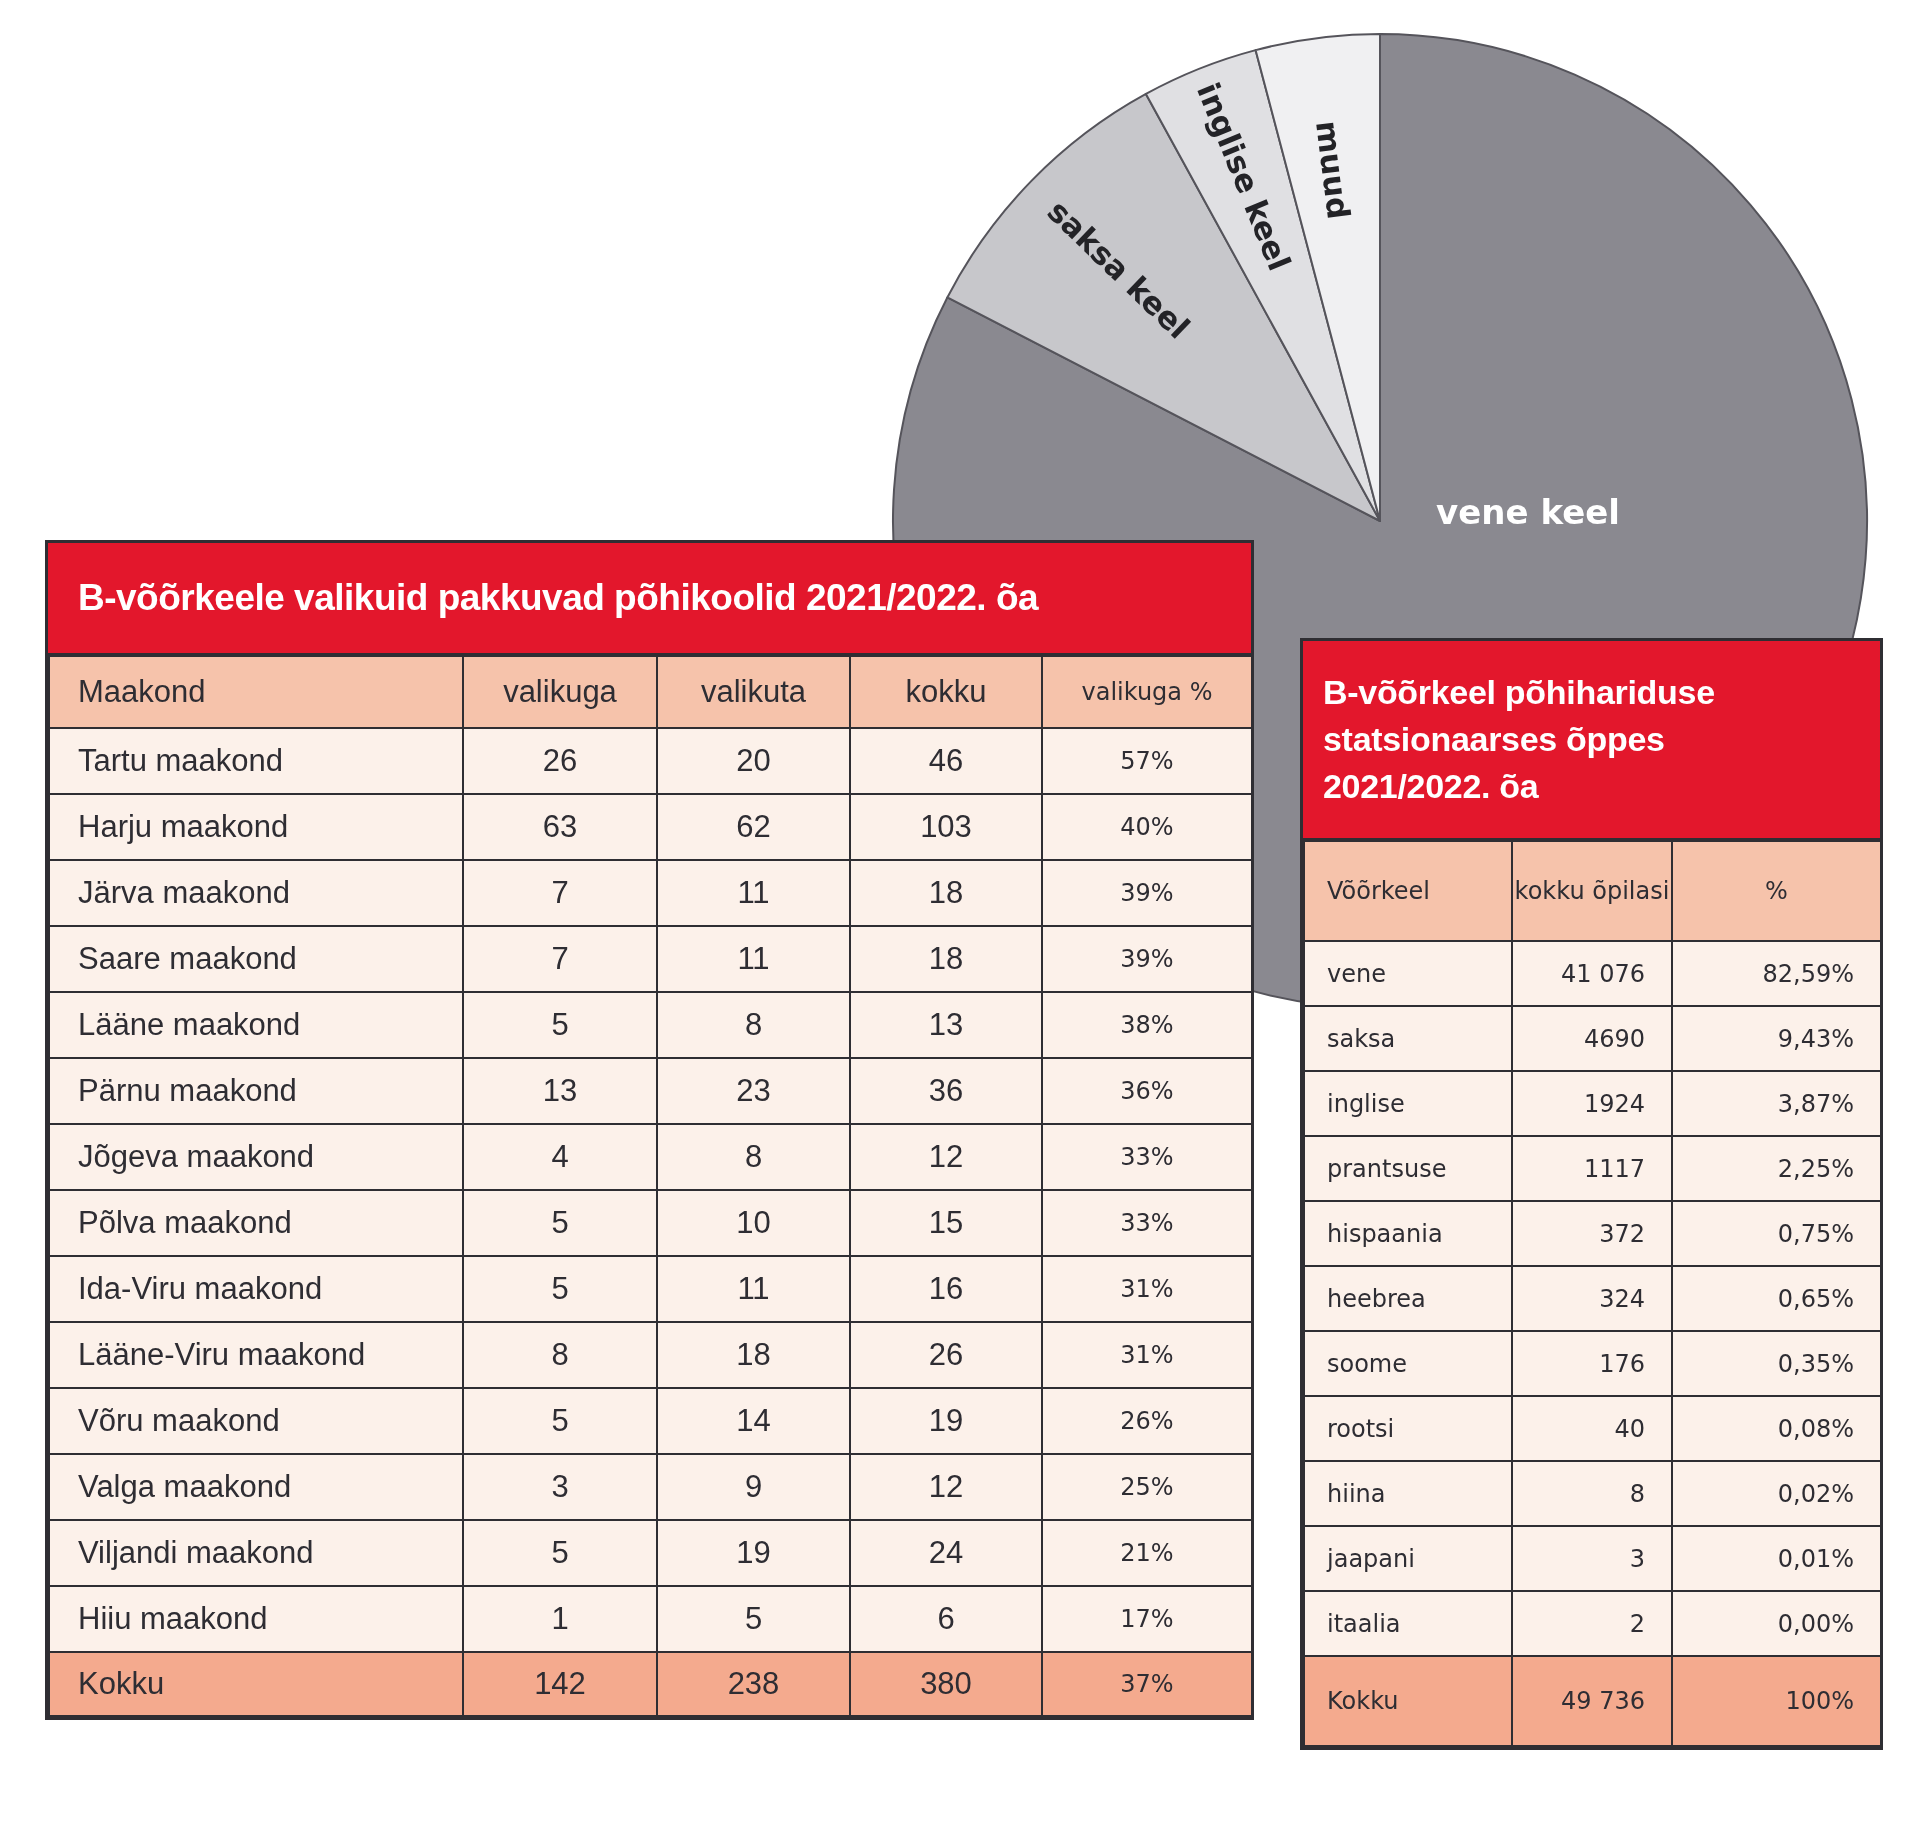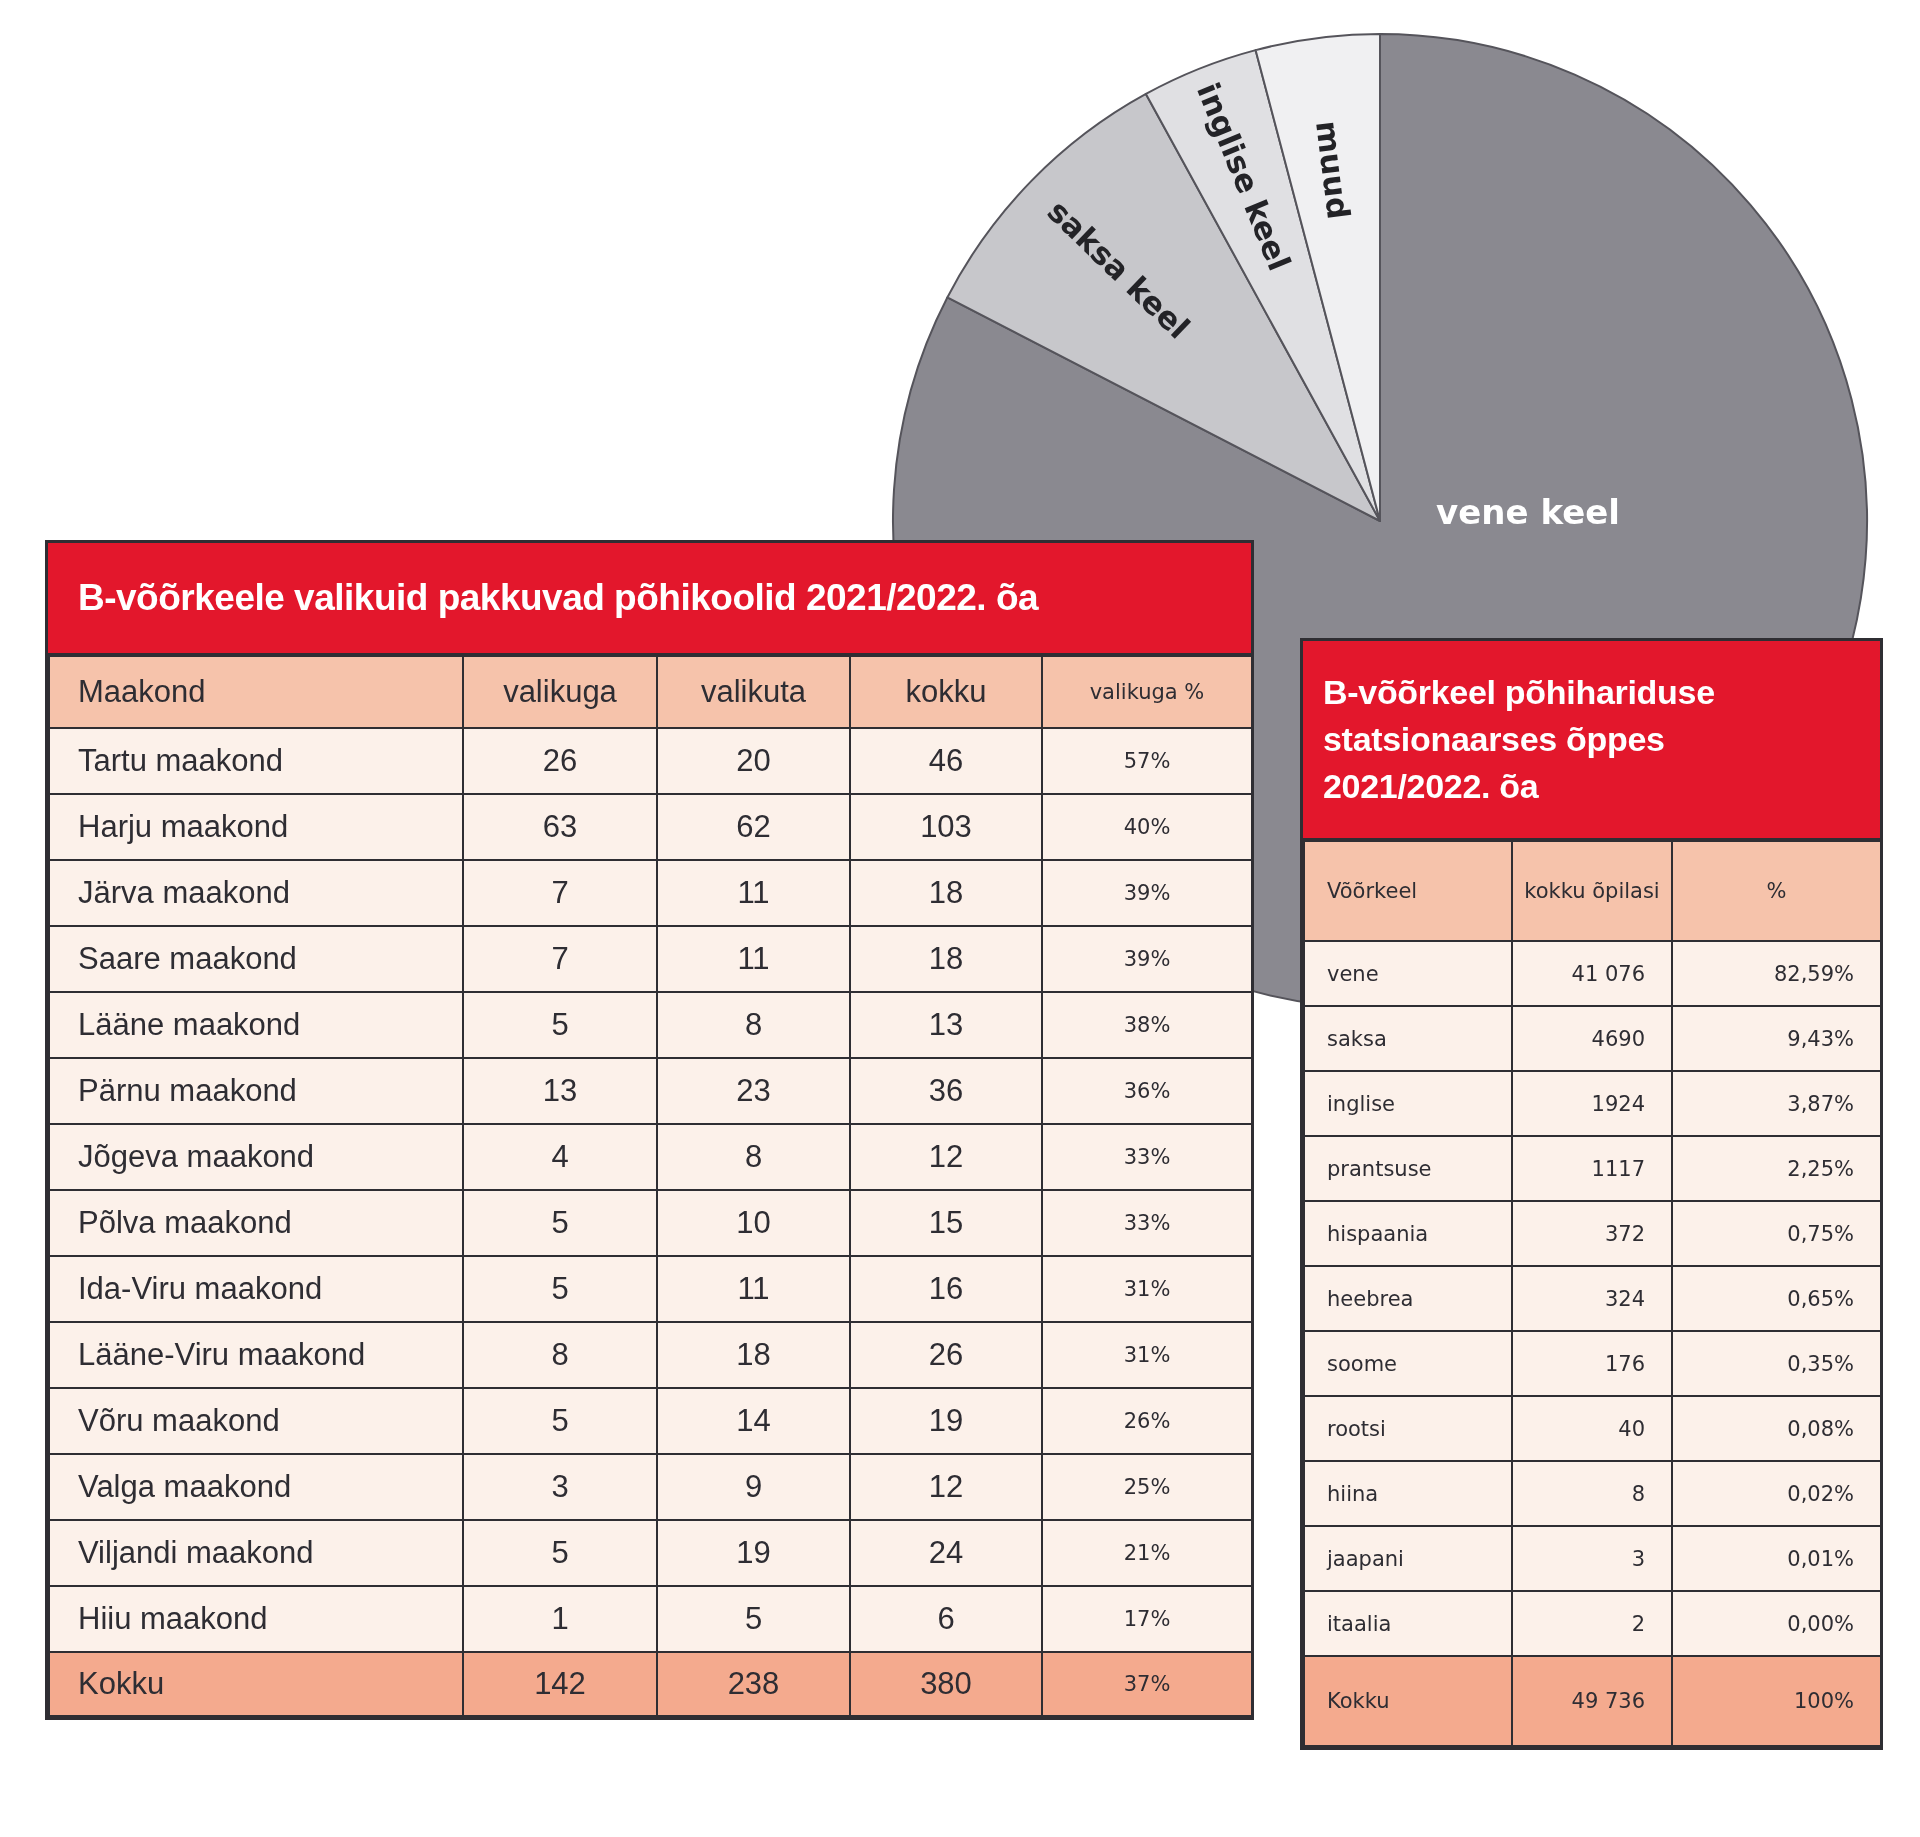--- a/index.html
+++ b/index.html
@@ -16,21 +16,21 @@
   #right-tablebox .titlebar{height:197px;padding-left:20px;font-size:34px;line-height:1.38;letter-spacing:-.3px;}
 
   table{border-collapse:collapse;table-layout:fixed;width:100%;}
   td,th{border:2px solid var(--border,#2f2e33);font-weight:normal;font-size:31px;
         padding:0;vertical-align:middle;background:var(--rowbg,#fcf1ea);overflow:hidden;}
   thead th{background:var(--salmon,#f6c3ab);}
   tr.total td{background:var(--totalbg,#f4aa8e);}
   .c-name{text-align:left;padding-left:28px;}
   .c-num{text-align:center;}
   .c-pct{text-align:center;}
-  .geo{font-family:"DejaVu Sans",sans-serif;font-size:21px;}
+  .geo{font-family:"DejaVu Sans",sans-serif;font-size:24px;}
   .num-right{text-align:right;padding-right:26px;}
   #left-table tr{height:66px;}
   #left-table thead tr{height:72px;}
   #left-table tr.total{height:64px;}
   #right-table tr{height:65px;}
   #right-table thead tr{height:100px;}
   #right-table tr.total{height:90px;}
   #right-table .c-name{padding-left:22px;}
 
   .pie-label{font-family:"DejaVu Sans",sans-serif;font-weight:bold;}

